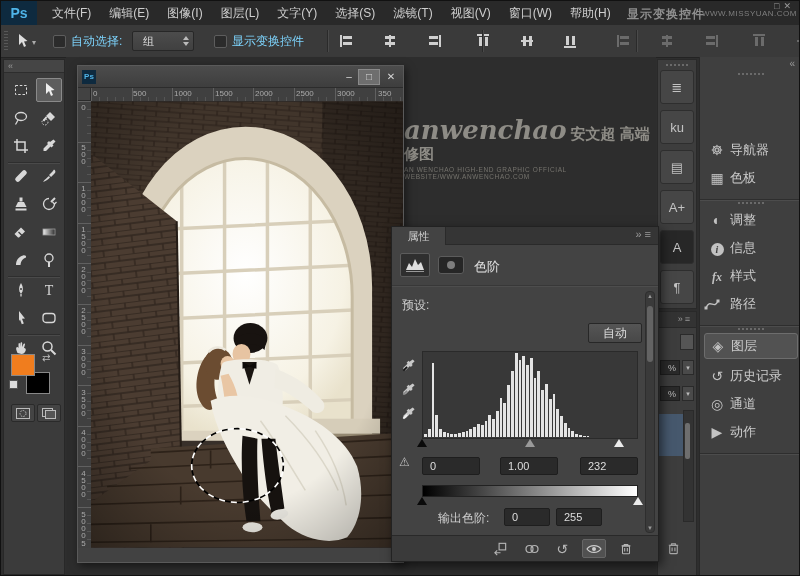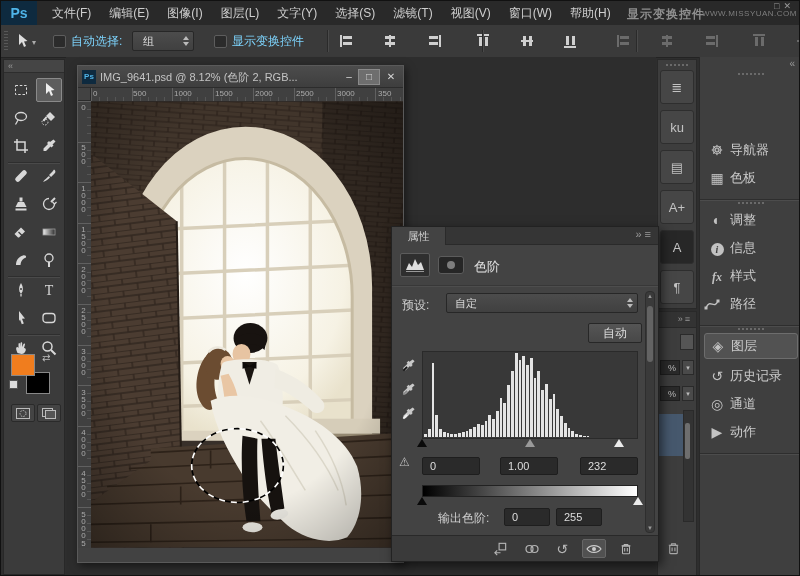--- a/index.html
+++ b/index.html
@@ -365,25 +365,28 @@
           <svg width="14" height="11" viewBox="0 0 14 11">
             <rect x="0.5" y="0.5" width="10" height="8" fill="none" stroke="#bbb"></rect>
             <rect x="3.5" y="2.5" width="10" height="8" fill="#555" stroke="#bbb"></rect>
           </svg>
         </span>
       </div>
   </div>
 
   <div class="abs workspace">
 
+    <div class="abs anwm">
+      <div><span class="l1">anwenchao</span><span class="l1b">安文超 高端修图</span></div>
+      <div class="l2">AN WENCHAO HIGH-END GRAPHIC OFFICIAL WEBSITE/WWW.ANWENCHAO.COM</div>
+    </div>
 
     <div class="abs docwin">
       <div class="abs doc-title">
         <div class="abs doc-psicon">Ps</div>
-        <div class="abs doc-name">IMG_9641.psd @ 8.12% (色阶 2, RGB...</div>
         <div class="doc-btn" style="right:44px">–</div>
         <div class="doc-btn" style="right:23px;background:#6e6e6e;border:1px solid #8a8a8a;height:14px;line-height:13px">□</div>
         <div class="doc-btn" style="right:2px">✕</div>
       </div>
       <div class="abs corner"></div>
       <div class="abs ruler hruler">
         <span style="left:2px">0</span>
         <span style="left:42px">500</span>
         <span style="left:83px">1000</span>
         <span style="left:124px">1500</span>
@@ -535,23 +538,20 @@
       <svg width="20" height="14" viewBox="0 0 20 14">
           <path d="M1,12 L4,5 7,9 10,1 13,7 16,4 19,12 Z" fill="#ddd"></path>
           <path d="M1,13.5 H19" stroke="#999"></path>
         </svg>
     </div>
     <div class="abs maskbtn"></div>
     <div class="abs adjtitle">色阶</div>
     <div class="abs pdiv" style="top:58px"></div>
 
     <div class="abs plabel" style="left:10px;top:70px">预设:</div>
-    <div class="abs select" style="left:54px;top:66px;width:192px;height:20px;line-height:18px;padding-left:8px">
-      <span>自定</span><span class="updn"></span>
-    </div>
 
     <div class="abs pbtn" style="left:196px;top:96px;width:54px;height:20px;line-height:18px">自动</div>
 
     <div class="dropbtn" style="top:128px">
       <svg width="15" height="15" viewBox="0 0 16 16">
           <path d="M12.5,1.5 l2,2 -3,3 1,1 -2,2 -1,-1 -4.5,4.5 H2.5 v-2.5 L7,6 6,5 8,3 9,4 Z" fill="#c9c9c9"></path>
           <path d="M2.5,13.5 l4,-4" stroke="#111" stroke-width="2"></path>
         </svg>
     </div>
     <div class="dropbtn" style="top:152px">

